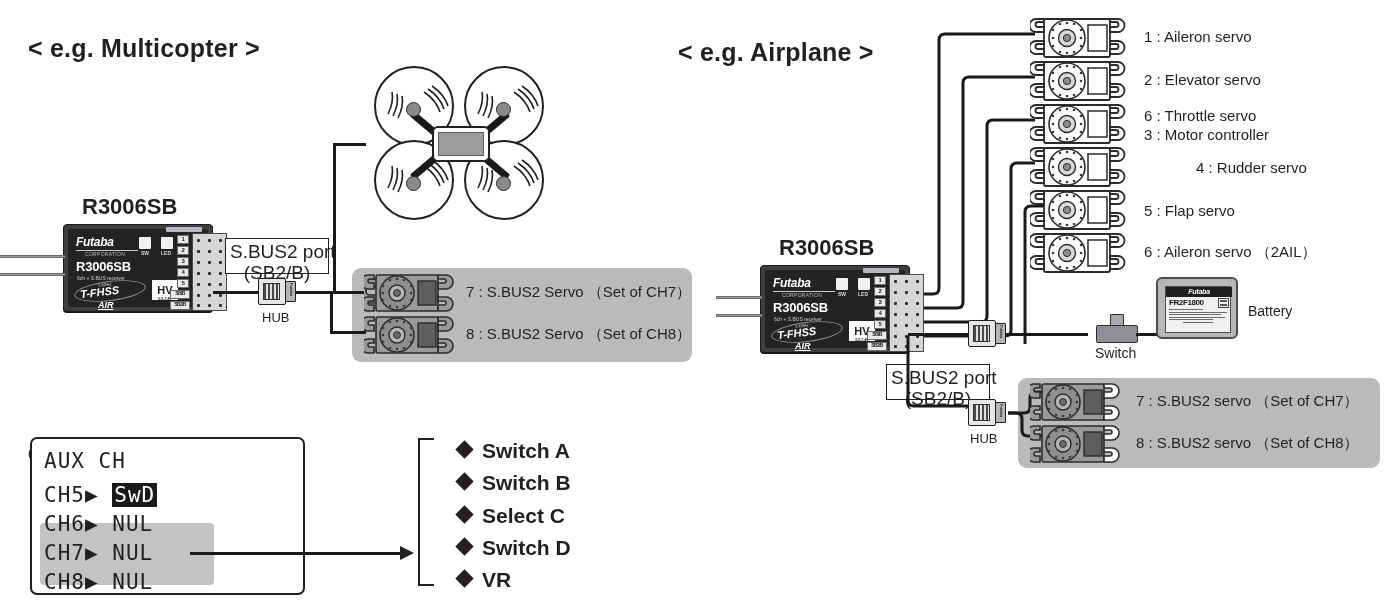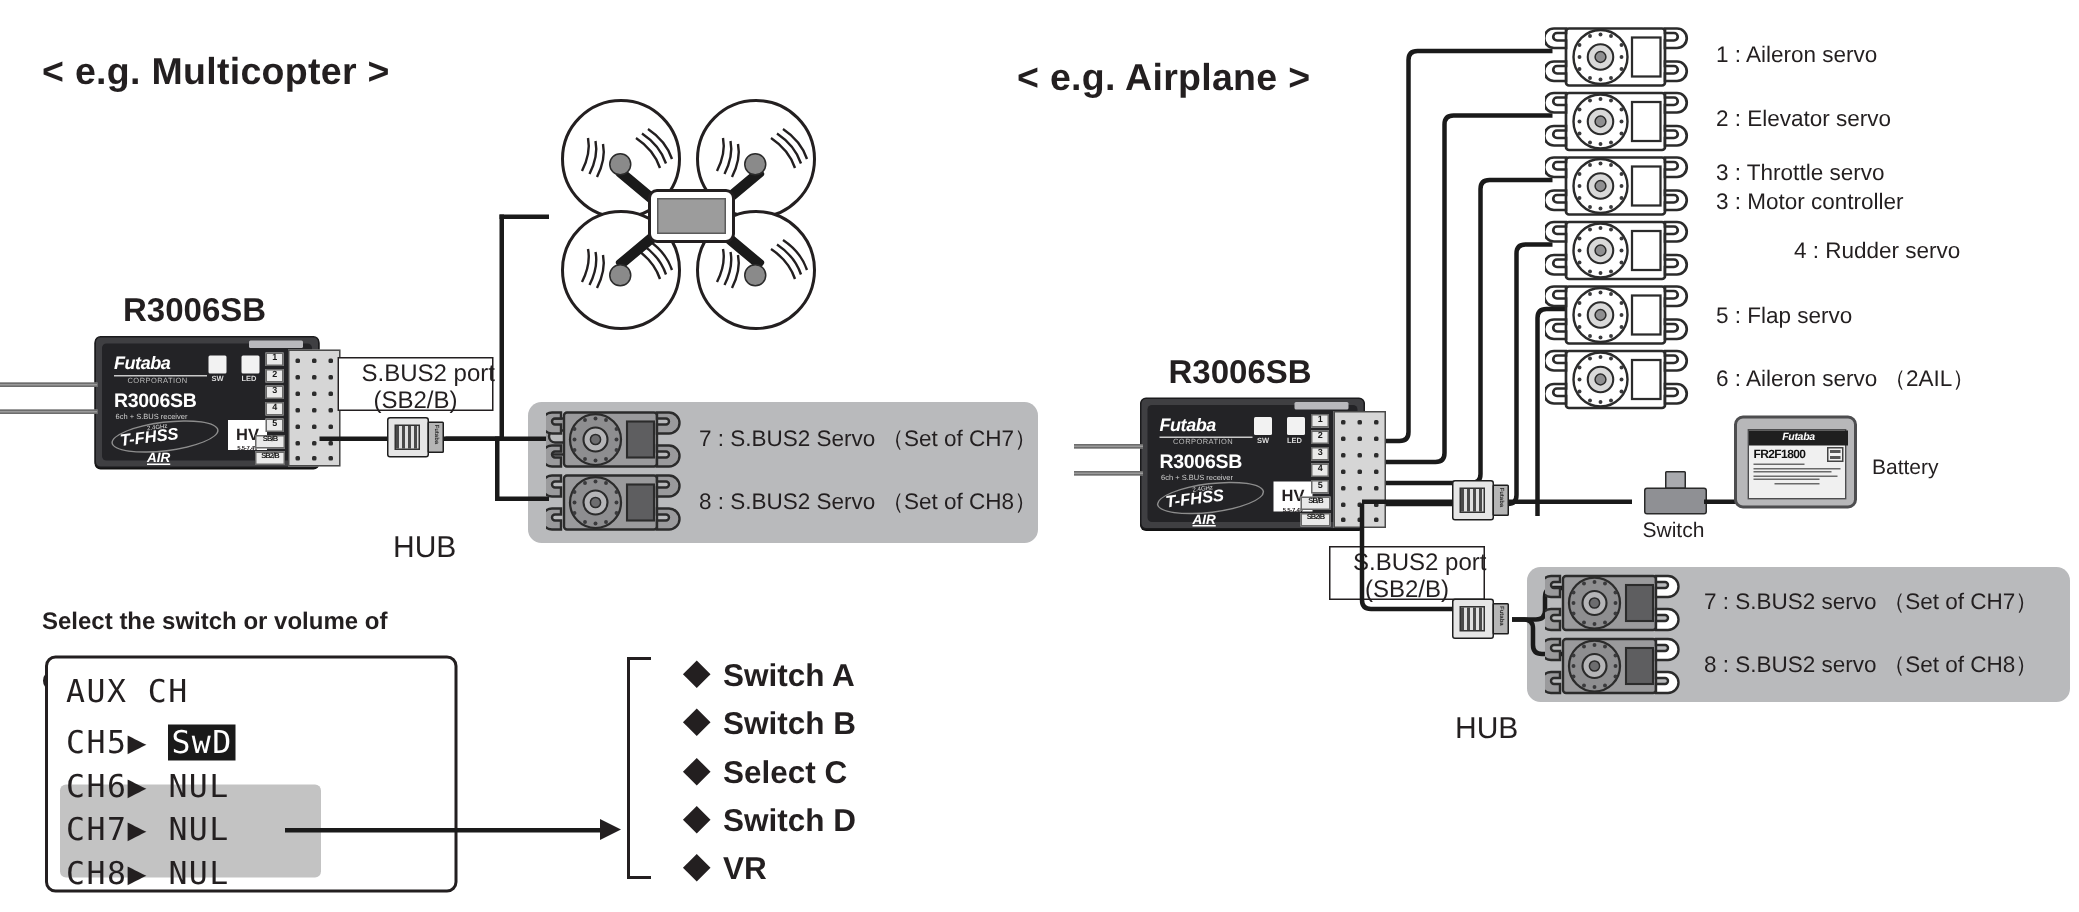--- a/index.html
+++ b/index.html
@@ -164,23 +164,23 @@
     color:#231f20;
     white-space:nowrap;
   }
 
   
   .callout {
     position:absolute;
     background:#ffffff;
     border:1px solid #231f20;
     text-align:center;
-    font-size:16px;
+    font-size:19px;
     line-height:1.12;
-    padding:2px 15px;
+    padding:2px 4px;
     white-space:nowrap;
     color:#231f20;
   }
 
   
   .wire-h { position:absolute; background:#1a1a1a; height:3px; }
   .wire-v { position:absolute; background:#1a1a1a; width:3px; }
 
   
   .greybox {
@@ -219,24 +219,23 @@
     position:absolute;
     font-size:4px;
     color:#2a2a2a;
     transform:rotate(90deg);
     transform-origin:left top;
     white-space:nowrap;
     font-weight:bold;
   }
   .hub-label {
     position:absolute;
-    font-size:20px;
-    color:#231f20;
-    white-space:nowrap;
-    margin-top:44px;
+    font-size:13px;
+    color:#231f20;
+    white-space:nowrap;
   }
 
   
   .lcd-title {
     position:absolute;
     font-weight:bold;
     font-size:16px;
     line-height:1.25;
     color:#231f20;
     white-space:pre-line;
@@ -589,21 +588,21 @@
       <path d="M74 4 h8 a6 6 0 0 1 0 14 h-8 v-6 h6 a2 2 0 0 0 0 -4 h-6z"></path>
       <path d="M74 26 h8 a6 6 0 0 1 0 14 h-8 v-6 h6 a2 2 0 0 0 0 -4 h-6z"></path>
       <path d="M10 4 h-6 a6 6 0 0 0 0 14 h6 v-6 h-4 a2 2 0 0 1 0 -4 h4z"></path>
       <path d="M10 26 h-6 a6 6 0 0 0 0 14 h6 v-6 h-4 a2 2 0 0 1 0 -4 h4z"></path>
     </g>
   </svg>
 </div>
 <div class="sb-label" style="left:466px; top:325px;">8 : S.BUS2 Servo （Set of CH8）</div>
 
 <div class="lcd-title" style="left:28px; top:385px; width:300px;">
-  <span>Select the switch or volume of</span><br>
+  <br>
   <span>CH7-8</span>
 </div>
 
 <div class="lcd-frame" style="left:30px; top:437px; width:275px; height:158px;">
 
   <div class="lcd-hl-gray" style="left:8px; top:84px; width:174px; height:62px; border-radius:4px;"></div>
 
   <div class="lcd-row" style="left:12px; top:10px;">AUX CH</div>
 
   <div class="lcd-row" style="left:12px; top:44px;">
@@ -850,21 +849,21 @@
     </g>
     <rect x="58" y="9" width="19" height="26" fill="#ffffff" stroke="#2b2b2b" stroke-width="1.5"></rect>
     <g stroke="#2b2b2b" stroke-width="1.8" fill="#ffffff">
       <path d="M80 3 h8 a6 6 0 0 1 0 13 h-8 v-5 h6 a2.5 2.5 0 0 0 0 -5 h-6z"></path>
       <path d="M80 25 h8 a6 6 0 0 1 0 13 h-8 v-5 h6 a2.5 2.5 0 0 0 0 -5 h-6z"></path>
       <path d="M14 3 h-8 a6 6 0 0 0 0 13 h8 v-5 h-6 a2.5 2.5 0 0 1 0 -5 h6z"></path>
       <path d="M14 25 h-8 a6 6 0 0 0 0 13 h8 v-5 h-6 a2.5 2.5 0 0 1 0 -5 h6z"></path>
     </g>
   </svg>
 </div>
-<div class="sb-label" style="left:1144px; top:107px;">3 : Throttle servo</div>
+<div class="sb-label" style="left:1144px; top:107px;">6 : Throttle servo</div>
 <div class="sb-label" style="left:1144px; top:126px;">3 : Motor controller</div>
 
 <div class="abs" style="left:1030px; top:145px;">
   <svg width="102" height="44" viewBox="0 0 102 44">
     <rect x="14" y="3" width="66" height="38" rx="2" fill="#ffffff" stroke="#2b2b2b" stroke-width="1.8"></rect>
     <circle cx="37" cy="22" r="18" fill="#ffffff" stroke="#2b2b2b" stroke-width="1.6"></circle>
     <circle cx="37" cy="22" r="8.5" fill="#d9d9d9" stroke="#2b2b2b" stroke-width="1.4"></circle>
     <circle cx="37" cy="22" r="3.6" fill="#8e8e90" stroke="#2b2b2b" stroke-width="1"></circle>
     <g fill="#3a3a3c">
       <circle cx="30" cy="8" r="1.3"></circle>

